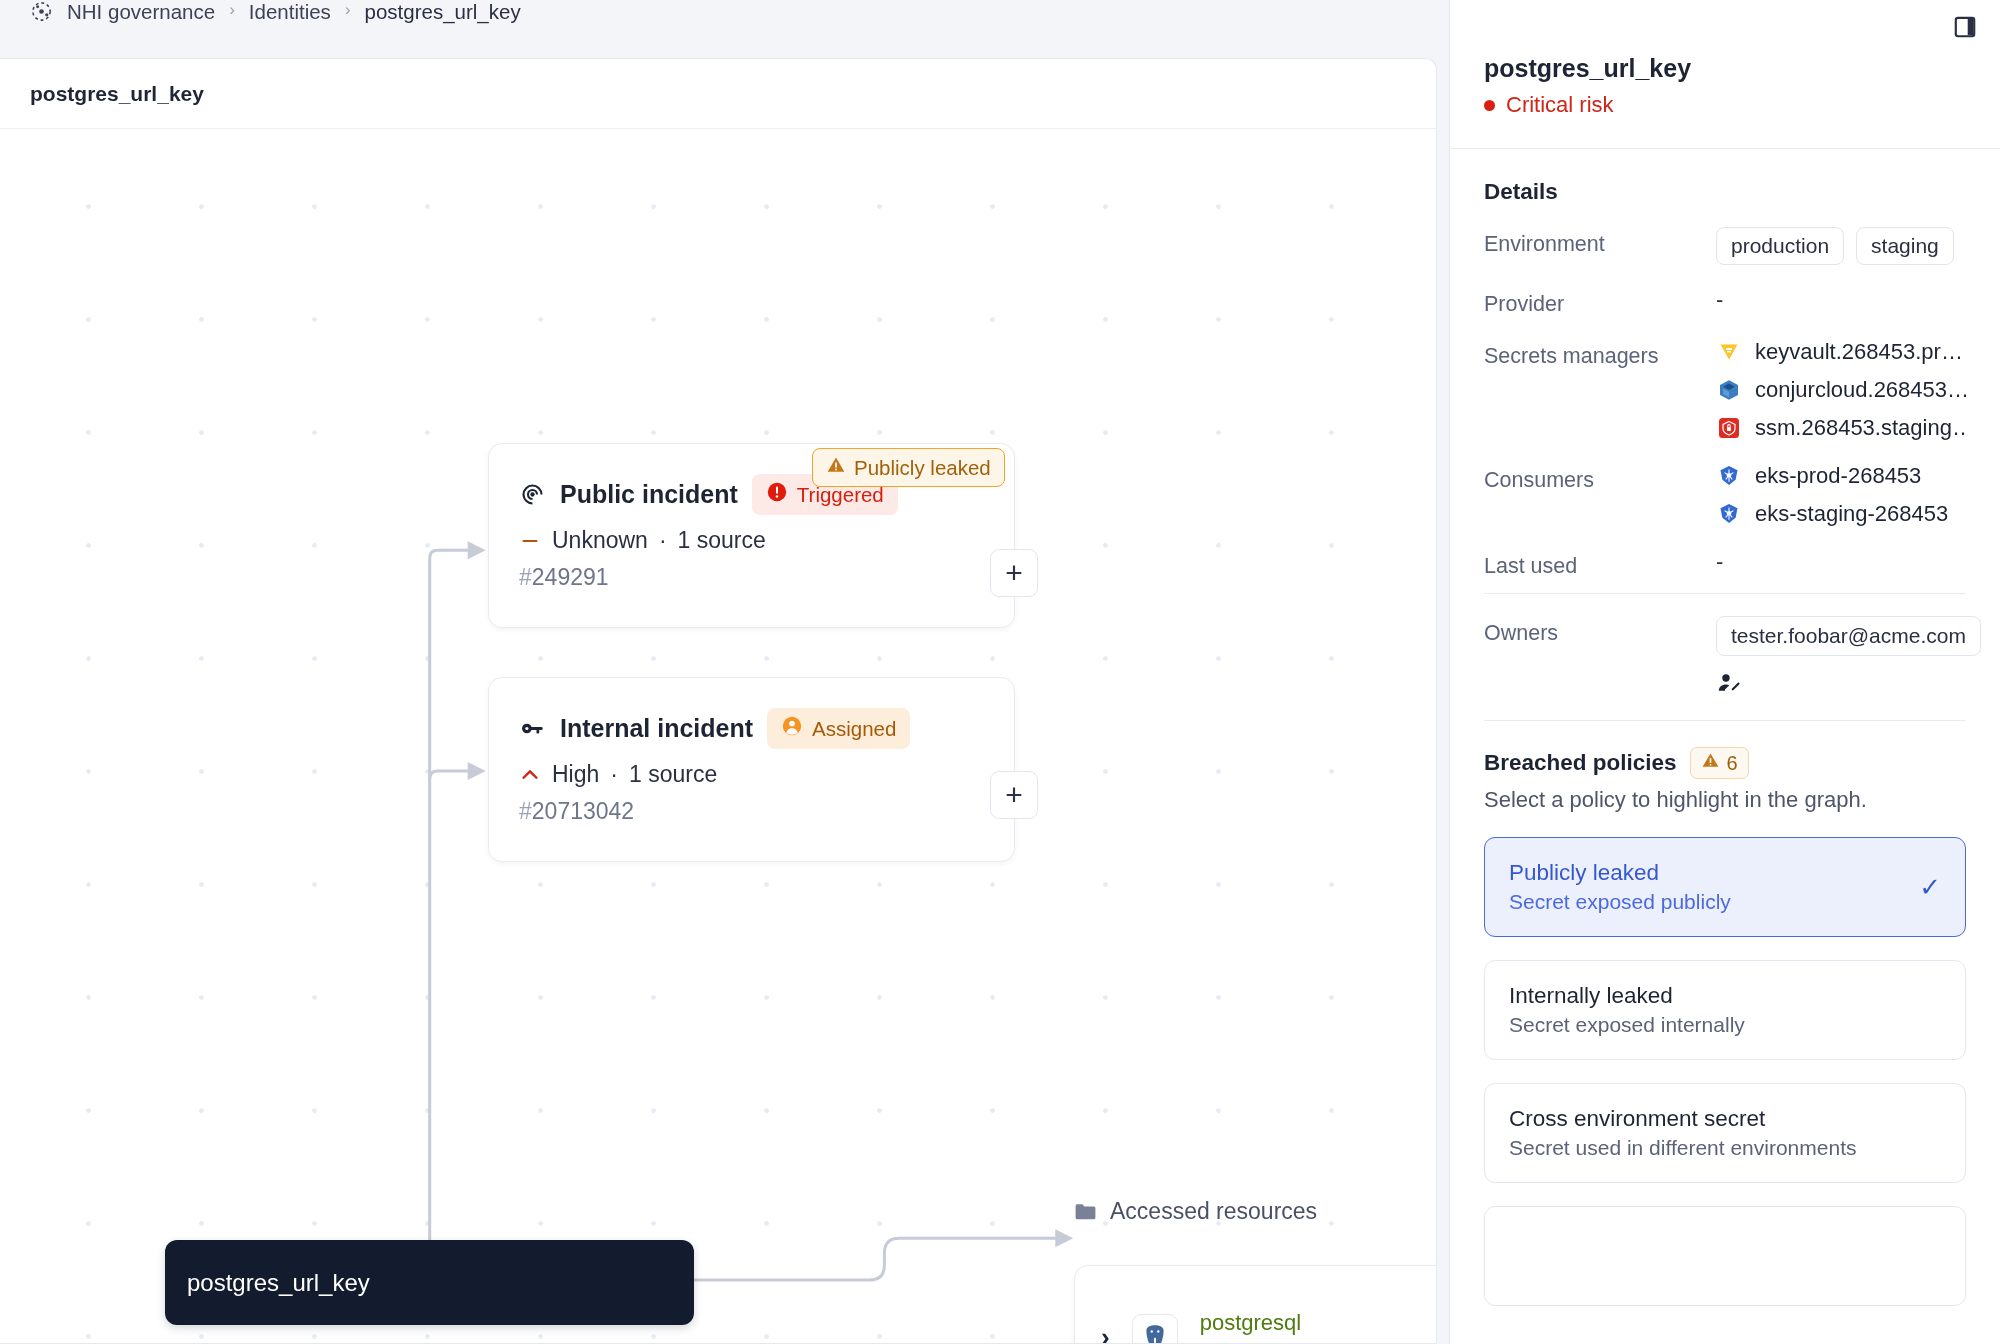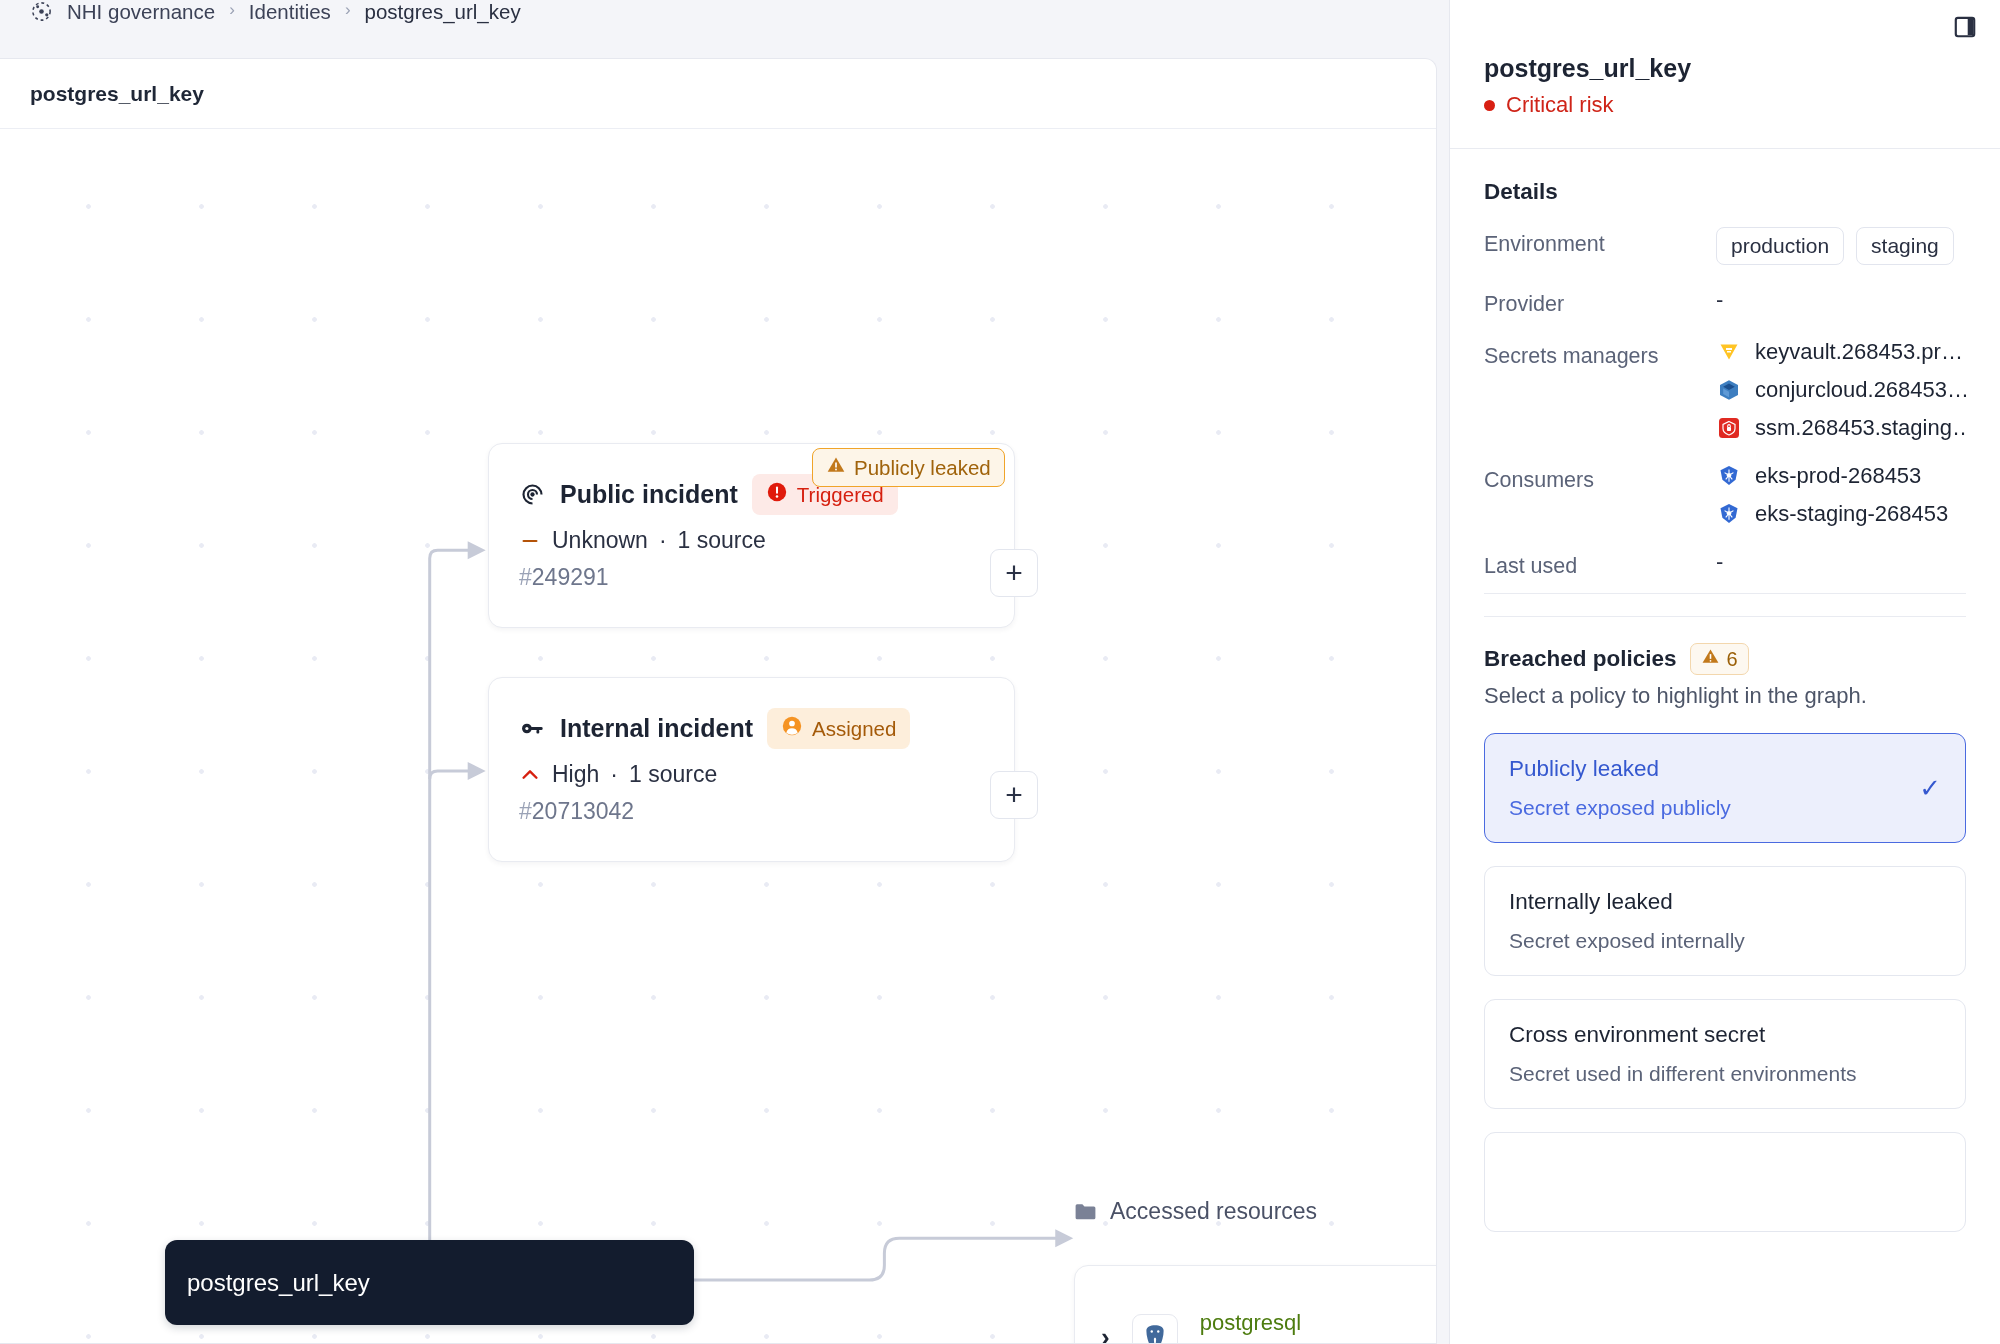--- a/index.html
+++ b/index.html
@@ -253,21 +253,21 @@
     min-height: 100px;
     display: flex; align-items: center; justify-content: space-between;
     background: #fff;
     cursor: pointer;
   }
   .policy-card.selected {
     background: #eceffc;
     border: 1.5px solid #4a6ae0;
   }
   .pc-name { font-size: 22.5px; color: #1d2433; }
-  .pc-desc { font-size: 21px; color: #5b6378; margin-top: 14px; }
+  .pc-desc { font-size: 21px; color: #5b6378; margin-top: 4px; }
   .policy-card.selected .pc-name { color: #3558cf; }
   .policy-card.selected .pc-desc { color: #4a6ae0; }
   .pc-check { color: #3558cf; font-size: 26px; line-height: 1; }
 </style>
 </head>
 <body>
 
 <div class="app">
 
   <div class="left">
@@ -543,20 +543,33 @@
         </div>
       </div>
 
       <div class="drow" style="margin-bottom:14px;">
         <div class="dlabel">Last used</div>
         <div class="dvalue dash">-</div>
       </div>
 
       <div class="divider" style="margin:0 0 22px 0;"></div>
 
+      <div class="drow" style="margin-bottom:10px;">
+        <div class="dlabel">Owners</div>
+        <div class="dvalue">
+          <span class="owner-chip">tester.foobar@acme.com</span>
+          <div class="owner-edit">
+            <svg width="26" height="26" viewBox="0 0 24 24" fill="#1d2433">
+              <circle cx="9.2" cy="7.4" r="3.4"></circle>
+              <path d="M2.6 19.2c0-3.6 2.9-5.8 6.6-5.8 1.1 0 2.2.2 3.1.6l-4 4v1.2Z"></path>
+              <path d="M20.6 11.2 22 12.6l-6 6h-1.4v-1.4Z"></path>
+            </svg>
+          </div>
+        </div>
+      </div>
 
       <div class="divider" style="margin:20px 0 0 0;"></div>
     </div>
 
     <div class="bp-head">
       <span class="bp-title">Breached policies</span>
       <span class="bp-badge">
         <span>
           <svg width="19" height="19" viewBox="0 0 24 24" fill="#c2791b">
             <path d="M12 3 L22 20 H2 Z"></path>

